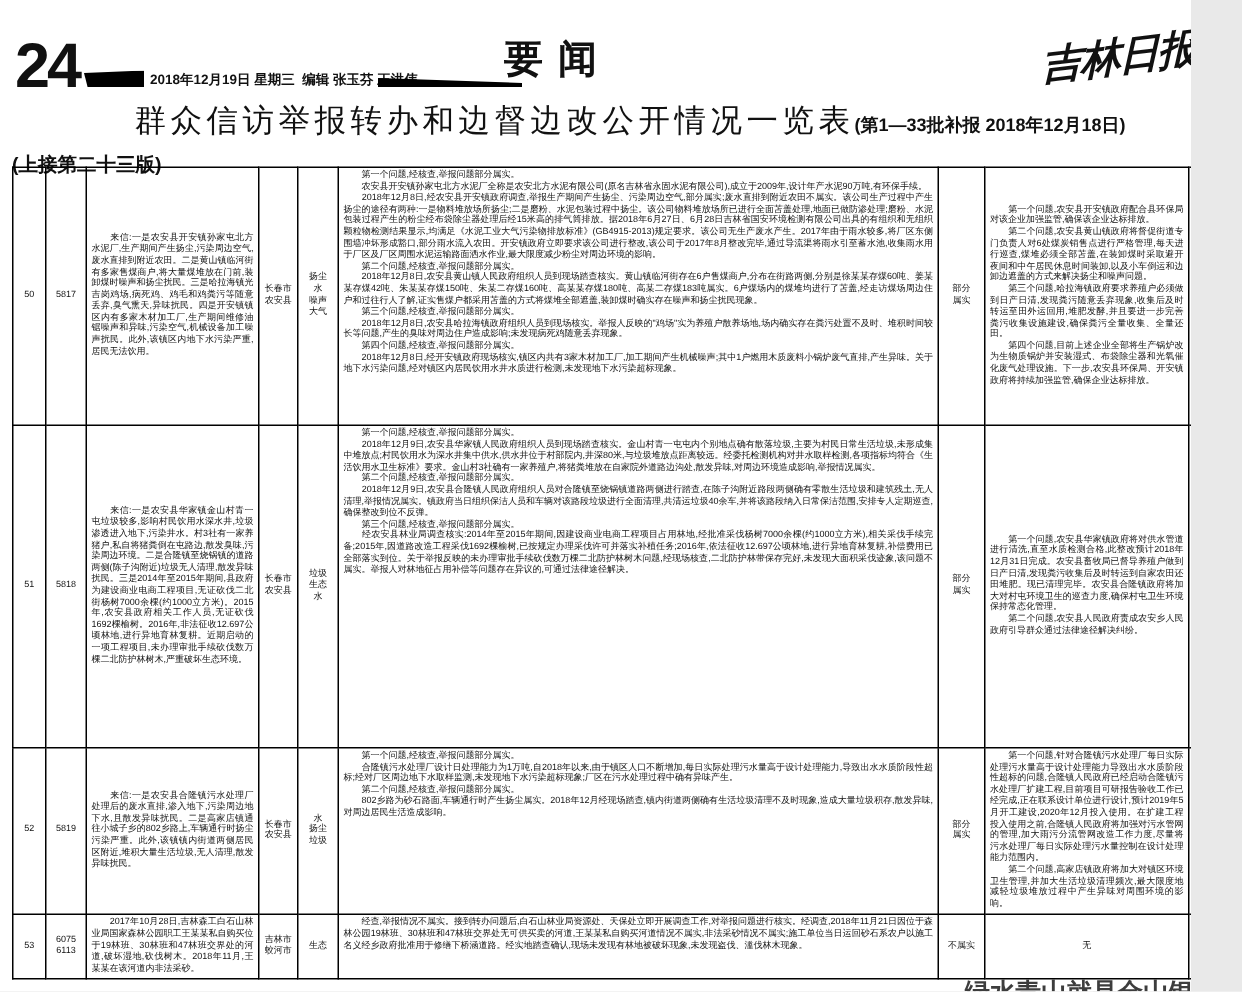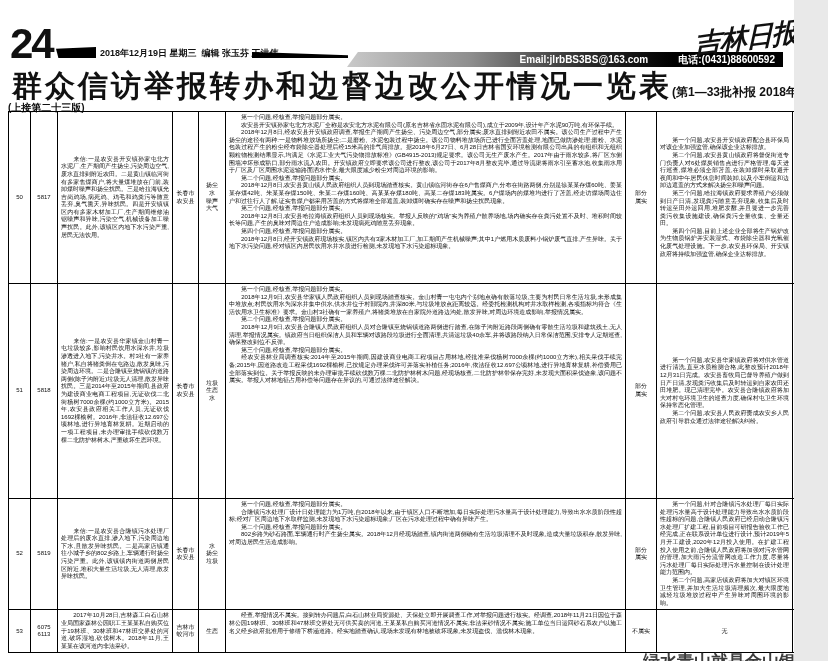--- a/index.html
+++ b/index.html
@@ -17,23 +17,23 @@
         background:linear-gradient(90deg,#c9c9c9 0%,#8f8f8f 28%,#2b2b2b 55%,#000 75%);
         clip-path:polygon(2.5% 0,100% 0,100% 100%,0 100%);
         display:flex;align-items:center;justify-content:flex-end;}
   .band span{color:#fff;font-size:10px;font-weight:bold;padding-right:8px;white-space:nowrap;}
   .band .sep{display:inline-block;width:14px;}
   .masthead{position:absolute;right:-4px;top:20px;font-size:27px;font-weight:900;
             font-family:"DejaVu Serif","Liberation Serif",serif;font-style:italic;
             transform:rotate(-7deg) skewX(-6deg);letter-spacing:-1px;}
   
   .headline{position:absolute;left:0;top:66px;width:828px;text-align:center;white-space:nowrap;}
-  .headline .main{font-size:30px;font-weight:700;letter-spacing:3px;margin-left:12px;}
+  .headline .main{font-size:21px;font-weight:400;letter-spacing:3px;margin-left:12px;}
   .headline .sub{font-size:12px;font-weight:bold;letter-spacing:0;}
-  .contnote{position:absolute;left:8px;top:101px;font-size:10px;font-weight:bold;}
+  .contnote{position:absolute;left:8px;top:101px;font-size:13px;font-weight:bold;}
   
   table.grid{position:absolute;left:8px;top:111px;width:812px;border-collapse:collapse;table-layout:fixed;}
   table.grid th,table.grid td{border:1px solid #000;overflow:hidden;}
   table.grid{border:1.5px solid #000;}
   th{font-size:8px;font-weight:bold;line-height:9.5px;white-space:pre-line;text-align:center;padding:1px;}
   td{font-size:6px;line-height:7.6px;vertical-align:middle;}
   td.cen{text-align:center;white-space:pre-line;padding:0 1px;}
   td.txt{text-align:justify;padding:2px 3px;white-space:pre-line;}
   td.top{vertical-align:top;}
   tr.hdr{height:28px;}
@@ -45,25 +45,21 @@
 </style>
 </head>
 <body>
 
 <div class="sheet">
 
   <div class="pageno">24</div>
   <div class="stripe-thick"></div>
   <div class="dateline"><span>2018年12月19日 星期三</span>&nbsp;&nbsp;<span>编辑 张玉芬 王洪伟</span></div>
   <div class="stripe-wedge"></div>
-  <div class="band">
-    <span>Email:jlrbBS3BS@163.com</span>
-    <span class="sep"></span>
-    <span>电话:(0431)88600592</span>
-  </div>
+  <div class="section">要闻</div>
   <div class="masthead">吉林日报</div>
 
   <div class="headline">
     <span class="main">群众信访举报转办和边督边改公开情况一览表</span><span class="sub">(第1—33批补报 2018年12月18日)</span>
   </div>
   <div class="contnote">(上接第二十三版)</div>
 
   <table class="grid">
     <colgroup>
       <col style="width:22px">

